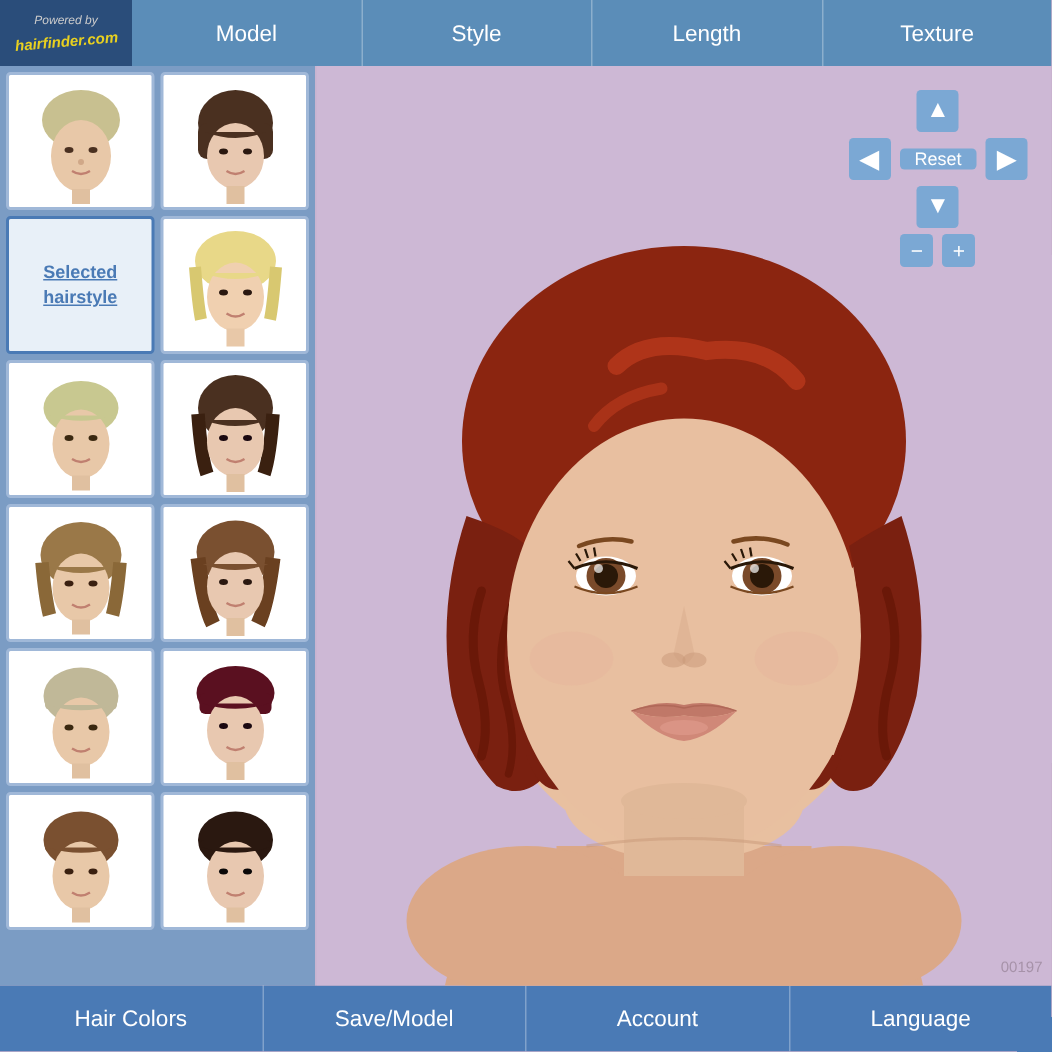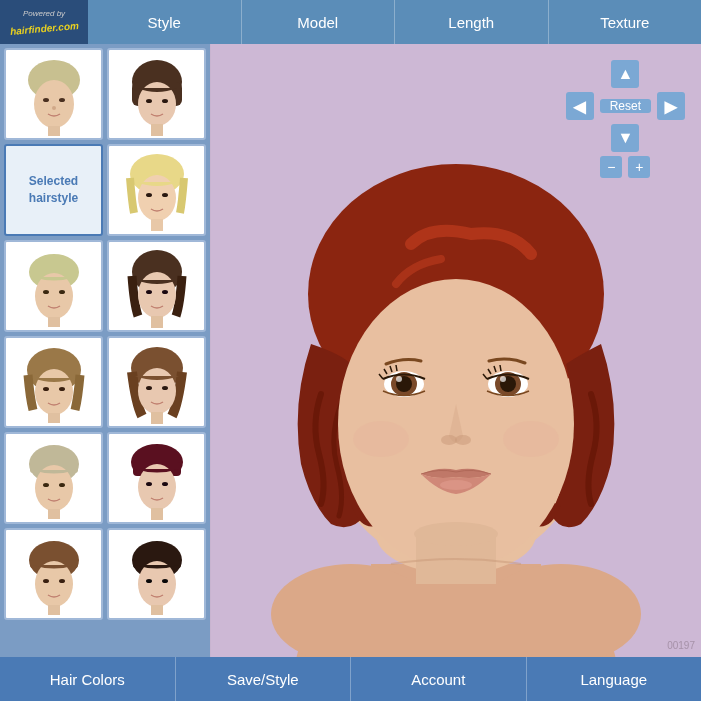--- a/index.html
+++ b/index.html
@@ -79,20 +79,21 @@
       border-color: #4a7ab5;
       background: #e8f0f8;
     }
     .hairstyle-item .selected-label {
       color: #4a7ab5;
       font-size: 12px;
       font-weight: bold;
       text-align: left;
       line-height: 1.4;
       padding: 4px;
+      text-decoration: underline;
     }
 
     
     .right-panel {
       flex: 1;
       background: #c8b4d0;
       position: relative;
       display: flex;
       align-items: center;
       justify-content: center;
@@ -197,22 +198,22 @@
 <body>
 
 <div class="top-nav">
   <div class="top-nav-logo">
     <div style="position:relative;z-index:2;text-align:center;">
       <div style="color:#ccc;font-size:8px;font-style:italic;">Powered by</div>
       <div style="color:#e8d020;font-size:10px;font-weight:bold;font-style:italic;transform:rotate(-5deg);display:inline-block;">hairfinder.com</div>
     </div>
   </div>
   <div class="top-nav-tabs">
+    <div class="top-nav-tab">Model</div>
     <div class="top-nav-tab">Style</div>
-    <div class="top-nav-tab">Model</div>
     <div class="top-nav-tab">Length</div>
     <div class="top-nav-tab">Texture</div>
   </div>
 </div>
 
 <div class="main-content">
 
   <div class="left-panel">
     <div class="hairstyle-grid">
 
@@ -485,16 +486,16 @@
         <button class="ctrl-small">+</button>
       </div>
     </div>
 
     <div class="watermark">00197</div>
   </div>
 </div>
 
 <div class="bottom-nav">
   <div class="bottom-nav-item">Hair Colors</div>
-  <div class="bottom-nav-item">Save/Style</div>
+  <div class="bottom-nav-item">Save/Model</div>
   <div class="bottom-nav-item">Account</div>
   <div class="bottom-nav-item">Language</div>
 </div>
 
 </body></html>

